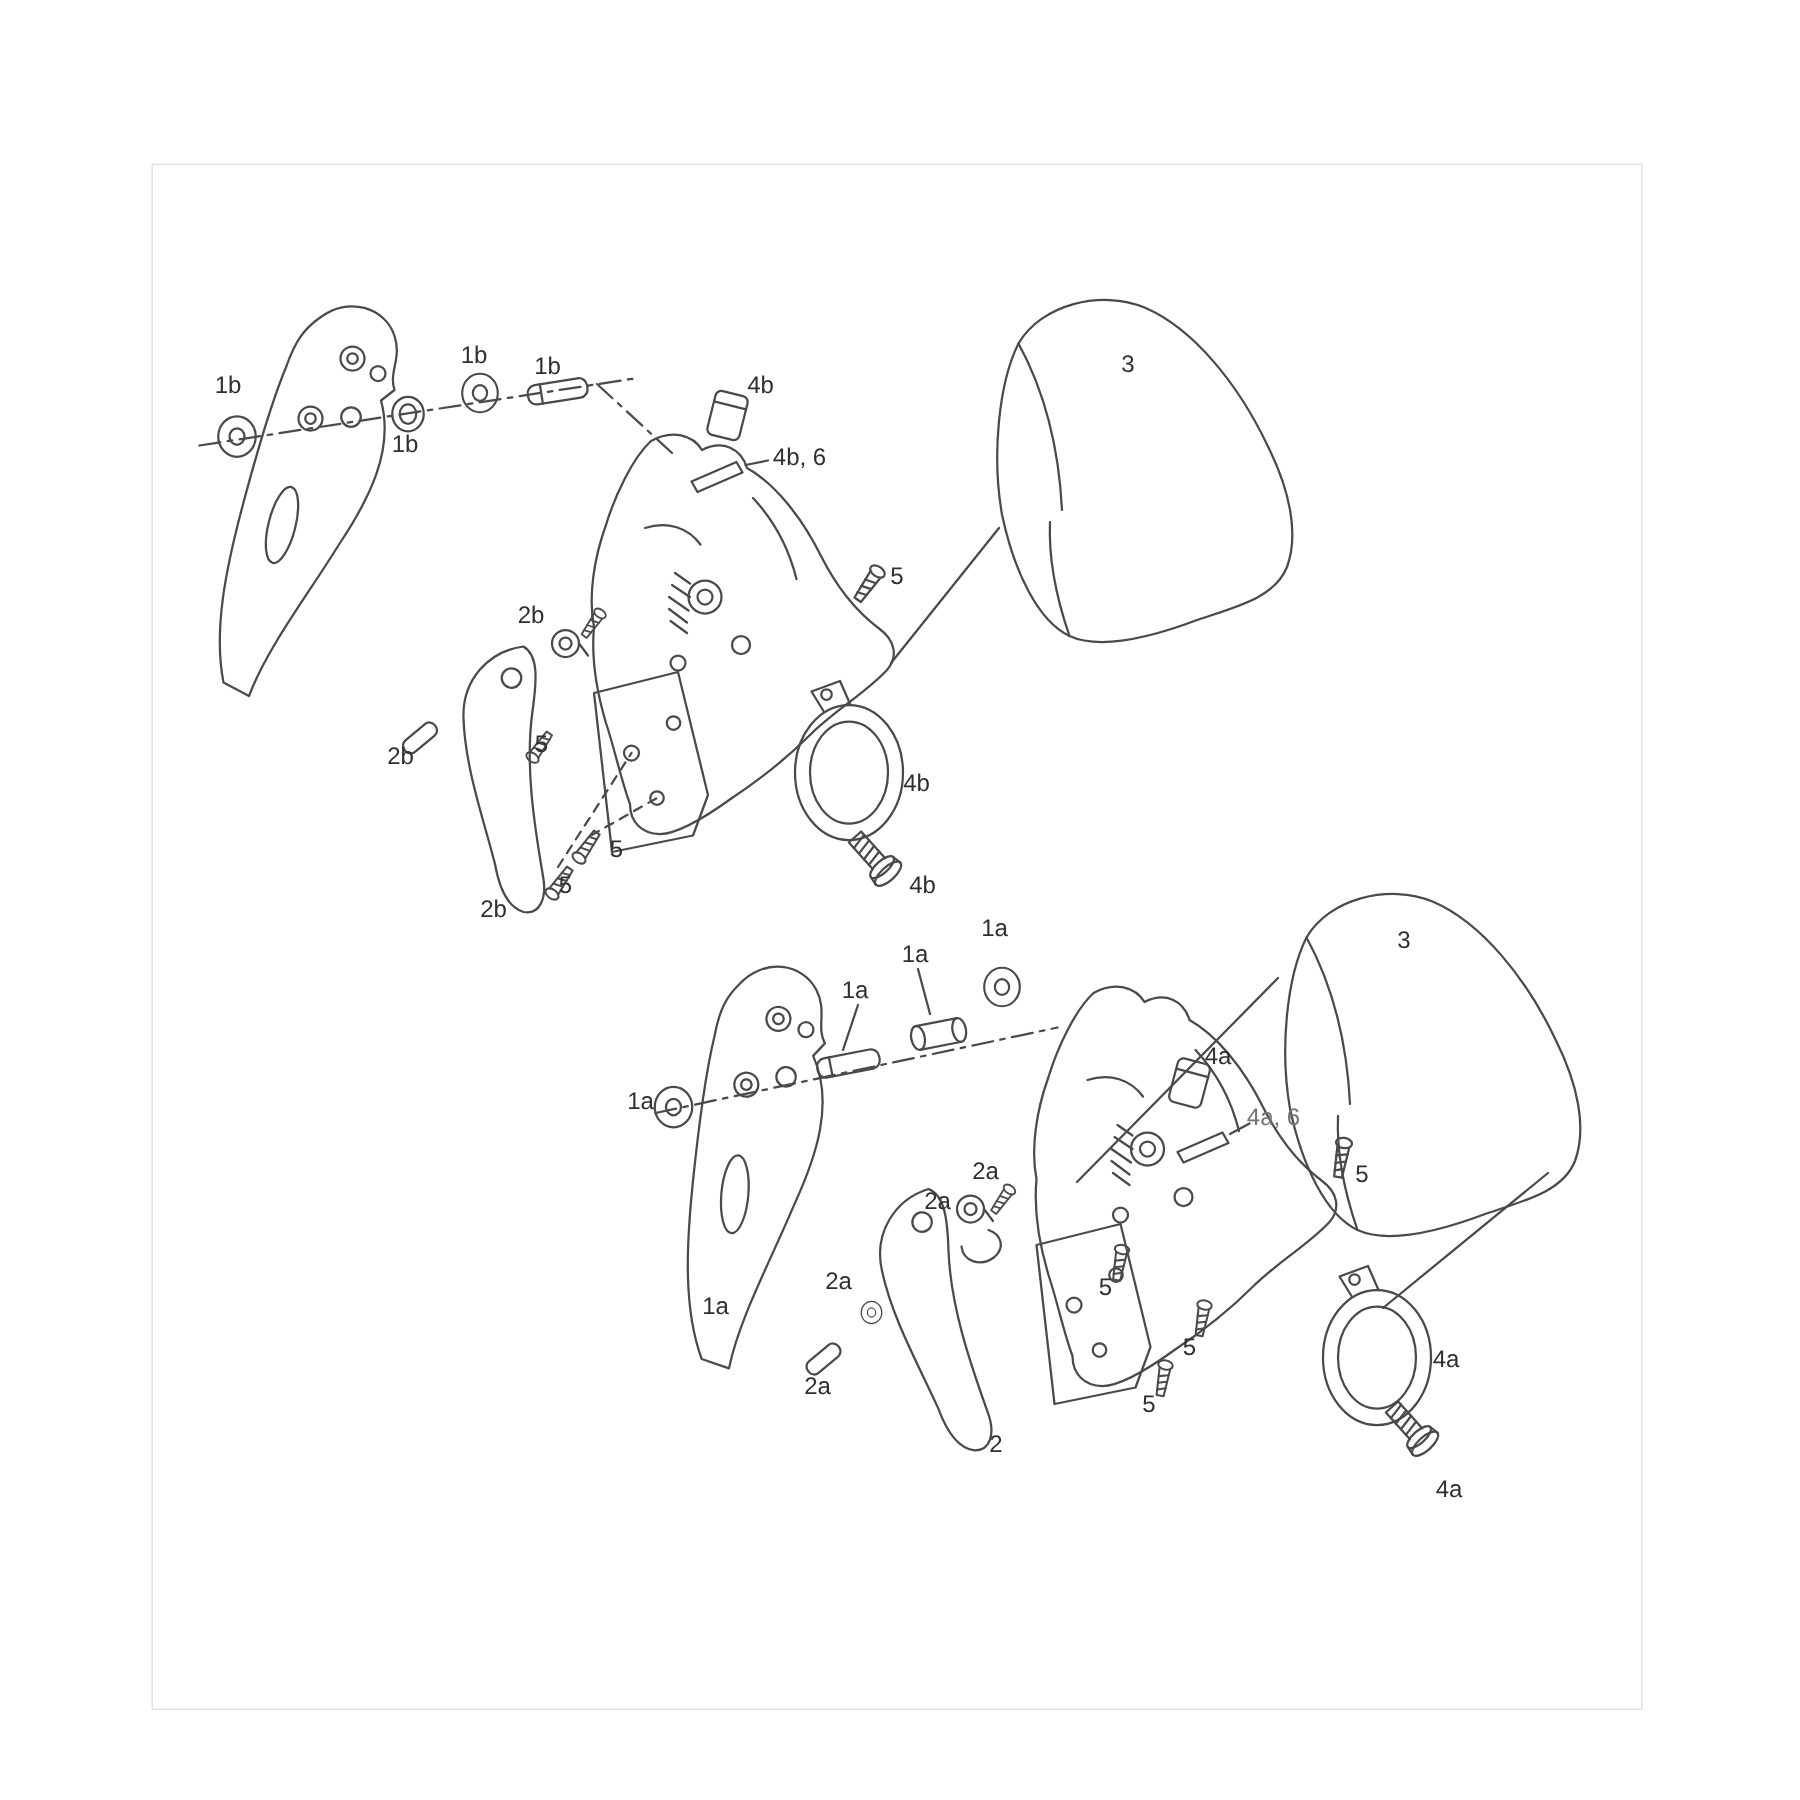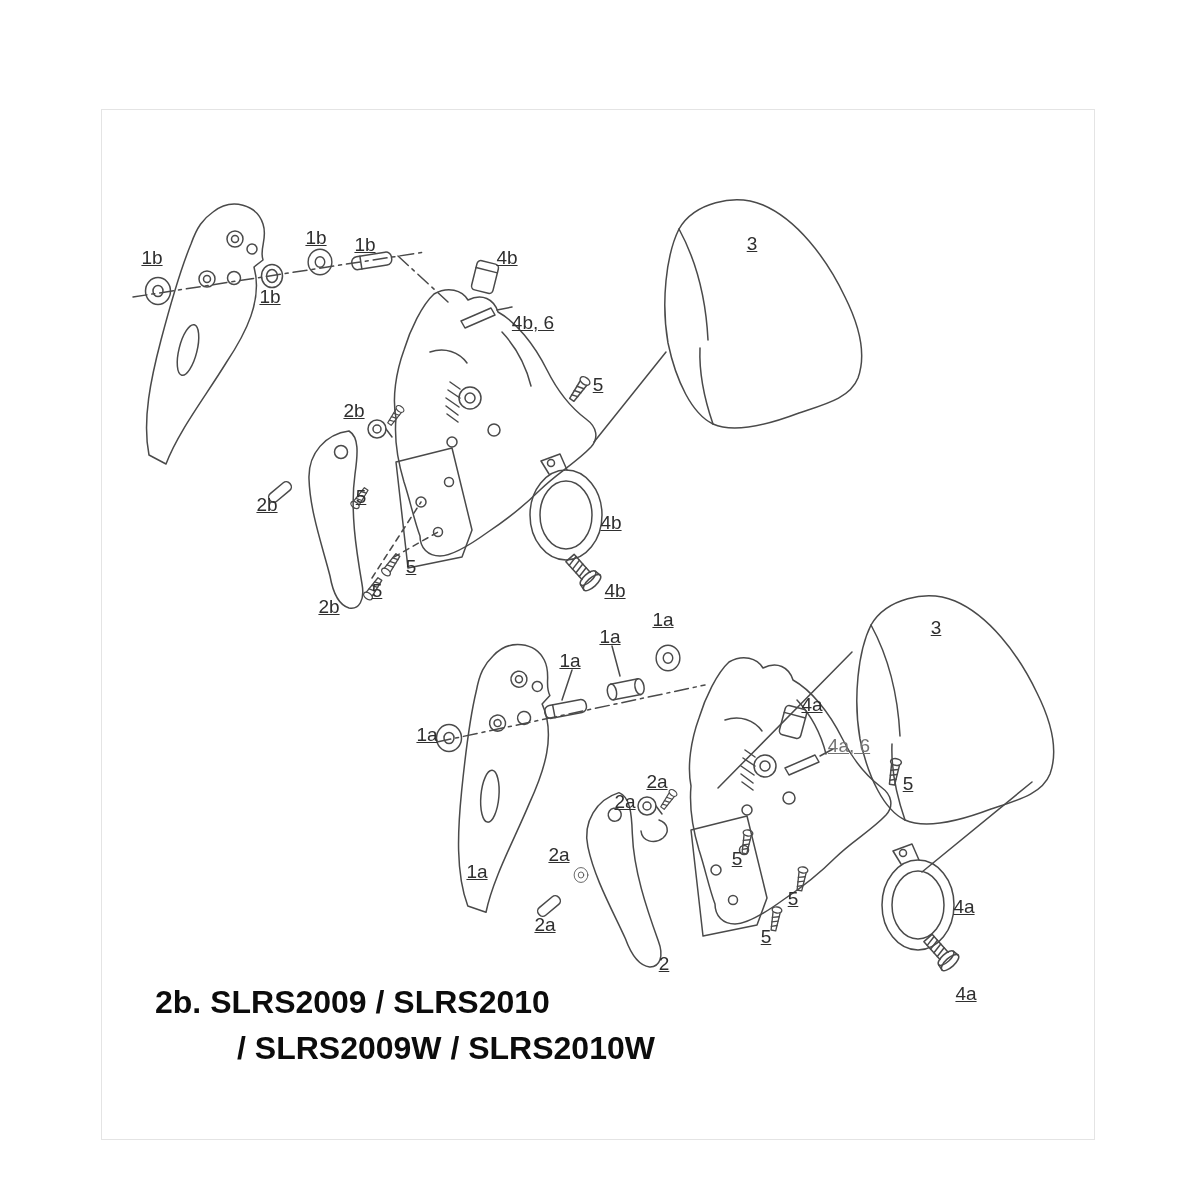--- a/index.html
+++ b/index.html
@@ -2,21 +2,21 @@
 <html style="--ink: #4a4a4a;"><head>
 <meta charset="utf-8">
 <style>
   :root { --ink:#4a4a4a; }
   * { margin:0; padding:0; box-sizing:border-box; }
   html,body { width:1200px; height:1200px; background:#ffffff; font-family:"Liberation Sans", sans-serif; }
   .stage { position:relative; width:1200px; height:1200px; overflow:hidden; }
   .frame { position:absolute; left:101px; top:109px; width:994px; height:1031px; border:1px solid #e4e4e4; }
   svg.art { position:absolute; left:0; top:0; }
   svg.art * { stroke:var(--ink); stroke-width:1.5; fill:none; stroke-linecap:round; stroke-linejoin:round; }
-  .part-label { position:absolute; transform:translate(-50%,-50%); font-size:19px; color:#2f2f2f; white-space:nowrap;text-decoration:underline; }
+  .part-label { position:absolute; transform:translate(-50%,-50%); font-size:16px; color:#2f2f2f; white-space:nowrap; }
   .caption { position:absolute; font-weight:bold; font-size:32px; color:#0c0c0c; white-space:nowrap; }
   .caption.l1 { left:155px; top:984px; }
   .caption.l2 { left:237px; top:1030px; }
 </style>
 </head>
 <body>
 
 <div class="stage">
 
   <div class="frame"></div>
@@ -179,21 +179,21 @@
       <line x1="1032" y1="782" x2="922" y2="872"></line>
     </g>
   </svg>
 
   <div>
       <span class="part-label" style="left: 152px; top: 258px; color: rgb(47, 47, 47);">1b</span>
       <span class="part-label" style="left: 316px; top: 238px; color: rgb(47, 47, 47);">1b</span>
       <span class="part-label" style="left: 365px; top: 245px; color: rgb(47, 47, 47);">1b</span>
       <span class="part-label" style="left: 270px; top: 297px; color: rgb(47, 47, 47);">1b</span>
       <span class="part-label" style="left: 507px; top: 258px; color: rgb(47, 47, 47);">4b</span>
-      <span class="part-label" style="left: 533px; top: 323px; color: rgb(47, 47, 47);">4b, 6</span>
+      <span class="part-label" style="left: 533px; top: 306px; color: rgb(47, 47, 47);">4b, 6</span>
       <span class="part-label" style="left: 598px; top: 385px; color: rgb(47, 47, 47);">5</span>
       <span class="part-label" style="left: 354px; top: 411px; color: rgb(47, 47, 47);">2b</span>
       <span class="part-label" style="left: 267px; top: 505px; color: rgb(47, 47, 47);">2b</span>
       <span class="part-label" style="left: 361px; top: 497px; color: rgb(47, 47, 47);">5</span>
       <span class="part-label" style="left: 411px; top: 567px; color: rgb(47, 47, 47);">5</span>
       <span class="part-label" style="left: 377px; top: 591px; color: rgb(47, 47, 47);">5</span>
       <span class="part-label" style="left: 329px; top: 607px; color: rgb(47, 47, 47);">2b</span>
       <span class="part-label" style="left: 611px; top: 523px; color: rgb(47, 47, 47);">4b</span>
       <span class="part-label" style="left: 615px; top: 591px; color: rgb(47, 47, 47);">4b</span>
       <span class="part-label" style="left: 752px; top: 244px; color: rgb(47, 47, 47);">3</span>
@@ -211,16 +211,14 @@
       <span class="part-label" style="left: 477px; top: 872px; color: rgb(47, 47, 47);">1a</span>
       <span class="part-label" style="left: 545px; top: 925px; color: rgb(47, 47, 47);">2a</span>
       <span class="part-label" style="left: 737px; top: 859px; color: rgb(47, 47, 47);">5</span>
       <span class="part-label" style="left: 793px; top: 899px; color: rgb(47, 47, 47);">5</span>
       <span class="part-label" style="left: 766px; top: 937px; color: rgb(47, 47, 47);">5</span>
       <span class="part-label" style="left: 664px; top: 964px; color: rgb(47, 47, 47);">2</span>
       <span class="part-label" style="left: 964px; top: 907px; color: rgb(47, 47, 47);">4a</span>
       <span class="part-label" style="left: 966px; top: 994px; color: rgb(47, 47, 47);">4a</span>
     </div>
 
-  <div class="caption l1">2b. SLRS2009 / SLRS2010</div>
-  <div class="caption l2">/ SLRS2009W / SLRS2010W</div>
 
 </div>
 
 </body></html>

